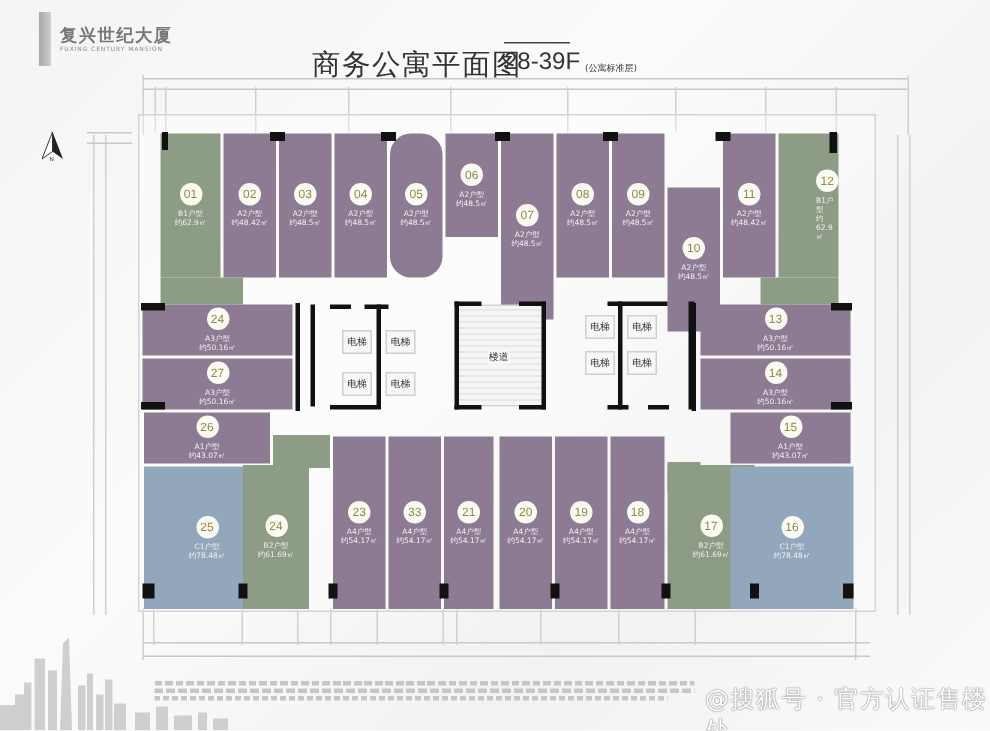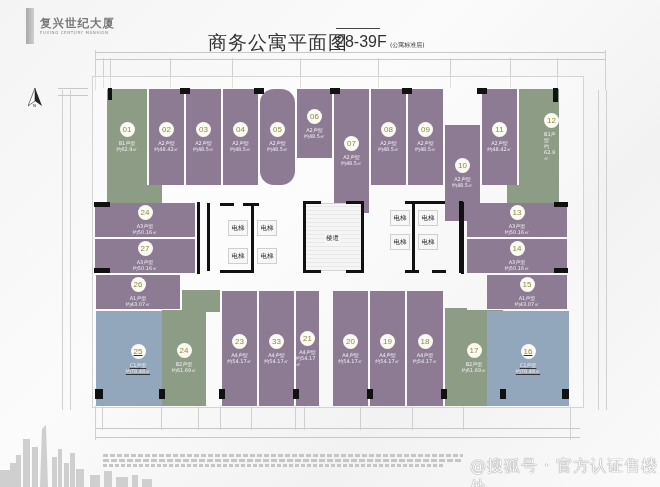--- a/index.html
+++ b/index.html
@@ -30,21 +30,21 @@
   .dim-h { height: 1px; background: #c8c8c8; }
   .dim-v { width: 1px; background: #d0d0d0; }
 
   
   .outline { border: 1px solid #d4d4d4; background: rgba(255,255,255,0.35); }
 
   
   .unit { position: absolute; display: flex; flex-direction: column; align-items: center; justify-content: center; }
   .unit.purple { background: #8c7b93; }
   .unit.green  { background: #8d9c84; }
-  .unit.blue   { background: #92a7bb; text-decoration: underline; }
+  .unit.blue   { background: #92a7bb; }
   .unit .num {
     width: 15px; height: 15px; border-radius: 50%; background: #fbfaf3;
     color: #8f8a44; font-size: 8px; line-height: 15px; text-align: center;
     font-family: "Liberation Sans", sans-serif;
   }
   .unit .type { color: #f2eef4; font-size: 5px; margin-top: 3px; line-height: 6px; }
   .unit .area { color: #f2eef4; font-size: 5px; line-height: 6px; }
 
   .wall { position: absolute; background: #111; }
 
@@ -270,21 +270,21 @@
 <div class="unit purple" style="left:222px;top:291px;width:35px;height:115px;">
   <div class="num">23</div>
   <div class="type">A4户型</div>
   <div class="area">约54.17㎡</div>
 </div>
 <div class="unit purple" style="left:259px;top:291px;width:35px;height:115px;">
   <div class="num">33</div>
   <div class="type">A4户型</div>
   <div class="area">约54.17㎡</div>
 </div>
-<div class="unit purple" style="left:296px;top:291px;width:23px;height:115px;">
+<div class="unit purple" style="left:296px;top:291px;width:33px;height:115px;">
   <div class="num">21</div>
   <div class="type">A4户型</div>
   <div class="area">约54.17㎡</div>
 </div>
 <div class="unit purple" style="left:333px;top:291px;width:35px;height:115px;">
   <div class="num">20</div>
   <div class="type">A4户型</div>
   <div class="area">约54.17㎡</div>
 </div>
 <div class="unit purple" style="left:370px;top:291px;width:35px;height:115px;">

